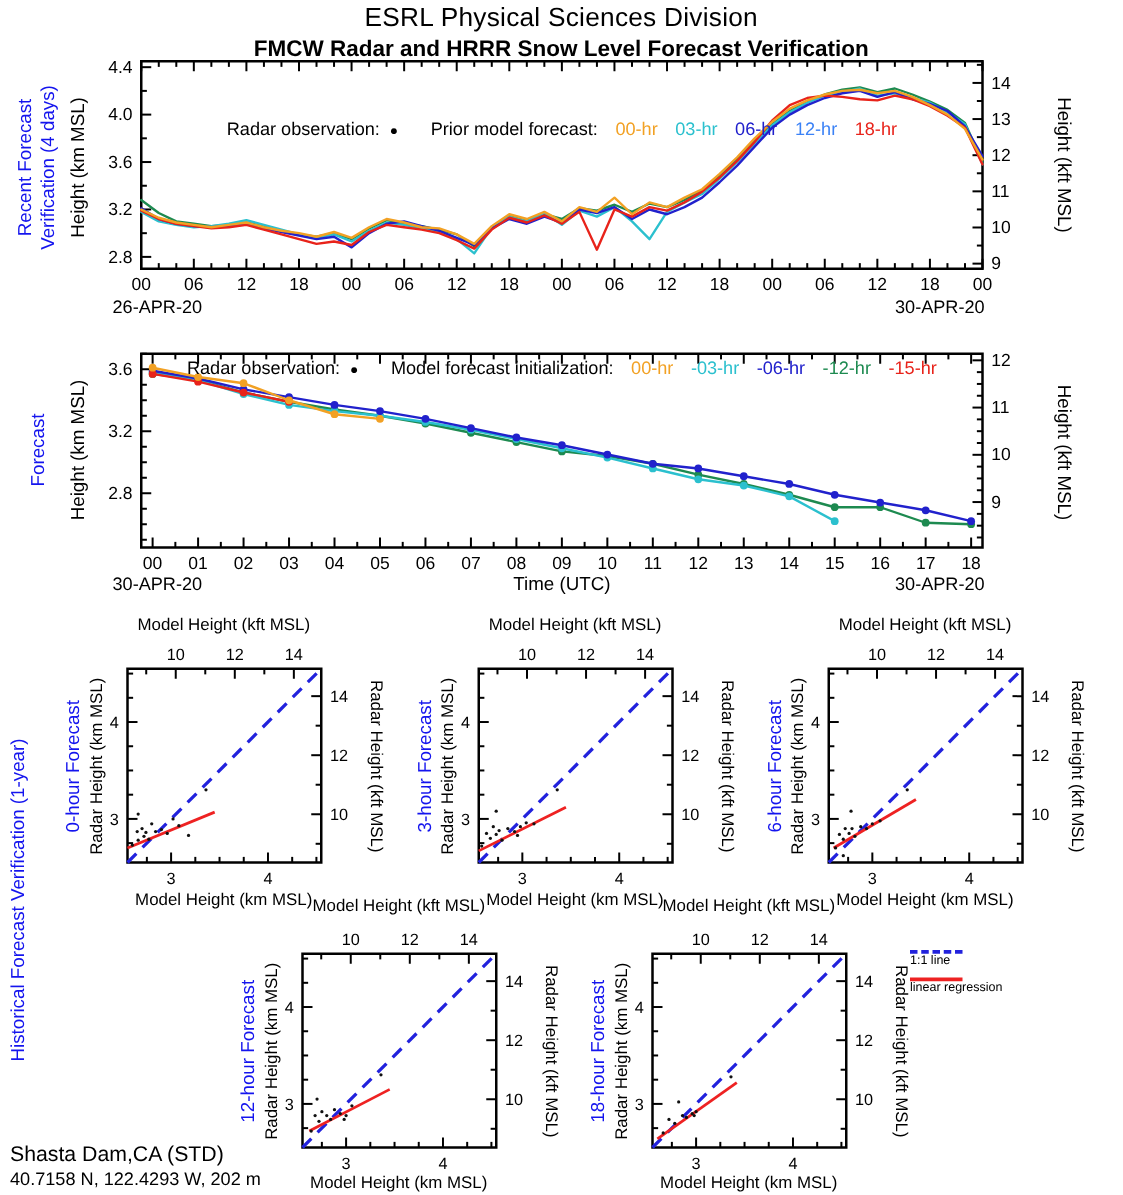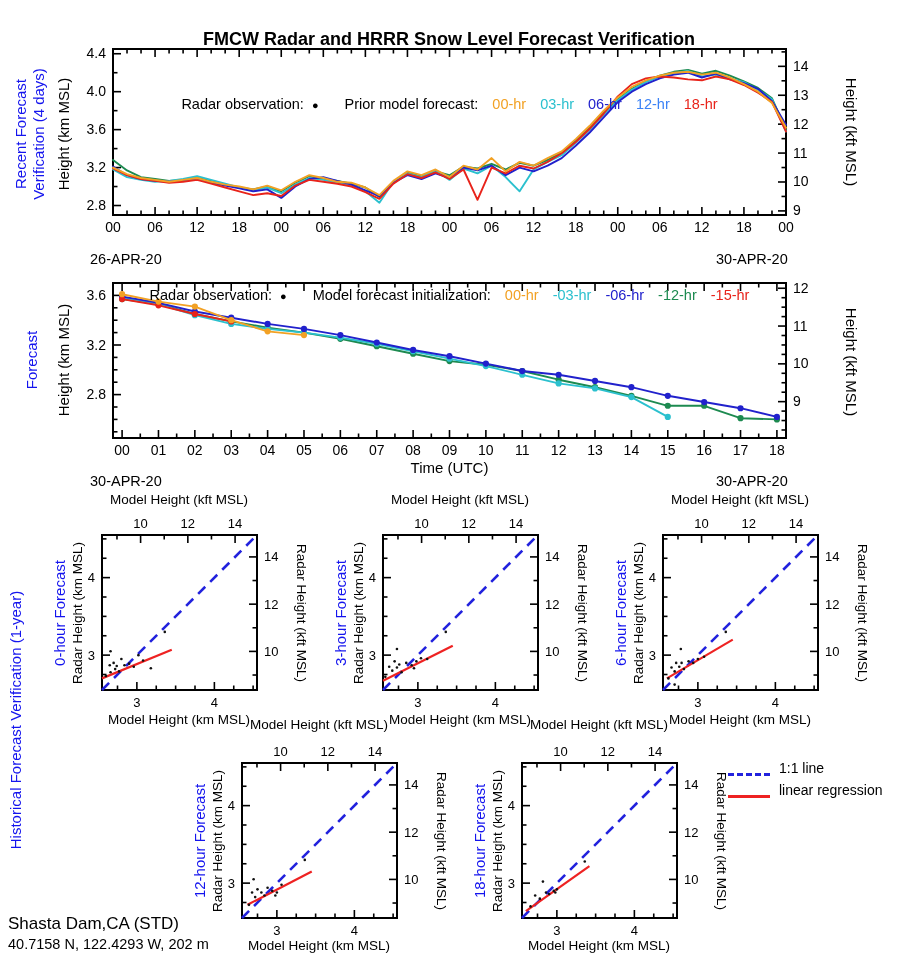--- a/index.html
+++ b/index.html
@@ -14,35 +14,36 @@
   .axis-title{font-size:15px;}
   .sc-axis-title{font-size:13.5px;}
   .sc-title{font-size:15px;}
   .chart{position:absolute;}
   .chart svg{display:block;overflow:visible;}
   svg text{font-family:"Liberation Sans", sans-serif;fill:#000;}
   .ts-legend{position:absolute;display:flex;justify-content:center;align-items:baseline;font-size:14.5px;}
   .ts-legend .obs-dot{margin-left:8px;font-size:11px;}
   .ts-legend .model{margin-left:26px;}
   .ts-legend .li{margin-left:14px;}
-  .date{position:absolute;font-size:14.5px;margin-top:13px;}
+  .date{position:absolute;font-size:14.5px;}
   .hcenter{text-align:center;}
   .sc-top-title,.sc-bot-title{position:absolute;width:220px;margin-left:-110px;text-align:center;}
-  .lg-row{position:absolute;display:flex;align-items:flex-end;font-size:14px;white-space:nowrap;}
+  .lg-row{position:absolute;display:flex;align-items:flex-start;font-size:10px;white-space:nowrap;flex-direction:column;}
   .lg-sample{display:inline-block;width:42px;height:0;margin-right:9px;}
   .lg-dash{border-top:3px dashed #2222DD;}
   .lg-solid{border-top:3px solid #EE2222;}
   .station-name{font-size:17px;}
   .station-coords{font-size:14.5px;}
 </style>
 </head>
 <body>
 
 <div class="page">
 
+  <div class="abs title">ESRL Physical Sciences Division</div>
   <div class="abs subtitle">FMCW Radar and HRRR Snow Level Forecast Verification</div>
 
 
   <div class="vlabel blue axis-title hcenter" style="left:30px;top:134px;line-height:18px;">
     <div>Recent Forecast</div>
     <div>Verification (4 days)</div>
   </div>
   <div class="vlabel axis-title" style="left:63px;top:134px;">Height (km MSL)</div>
   <div class="vlabel-r axis-title" style="left:851px;top:132px;">Height (kft MSL)</div>
 

